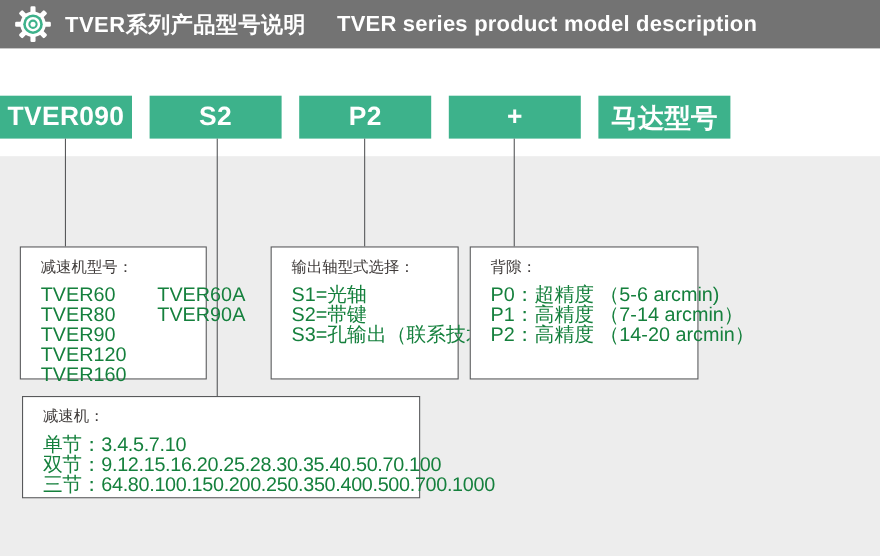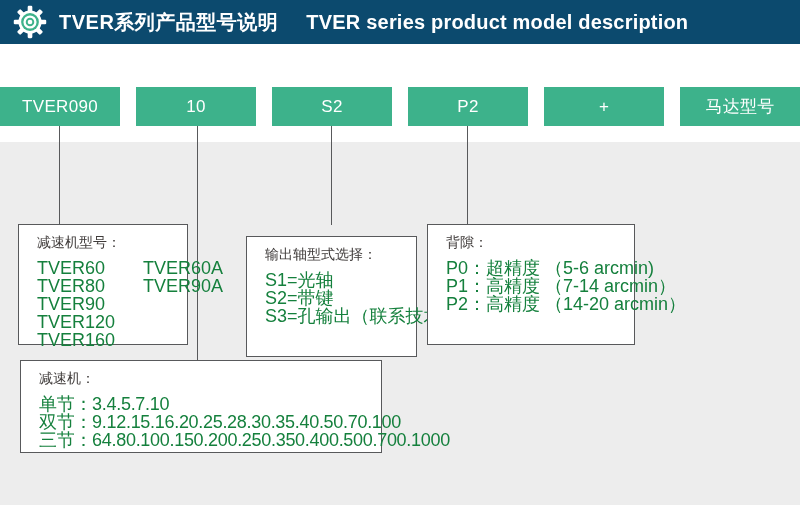--- a/index.html
+++ b/index.html
@@ -13,21 +13,21 @@
     width: 800px;
     height: 505px;
     background: #ffffff;
     overflow: hidden;
   }
   
   .header {
     position: absolute;
     left: 0; top: 0;
     width: 800px; height: 44px;
-    background: #0c4a6e;
+    background: #737373;
     display: flex;
     align-items: center;
     padding-left: 13px;
   }
   .gear { width: 34px; height: 34px; flex: 0 0 auto; }
   .header-title-zh {
     color: #ffffff;
     font-size: 20px;
     font-weight: bold;
     margin-left: 12px;
@@ -46,22 +46,22 @@
     left: 0; top: 87px;
     width: 800px; height: 39px;
     display: flex;
     gap: 16px;
   }
   .segment {
     flex: 0 0 120px;
     height: 39px;
     background: #3DB28B;
     color: #ffffff;
-    font-size: 17px;
-    font-weight: normal;
+    font-size: 24px;
+    font-weight: bold;
     display: flex;
     align-items: center;
     justify-content: center;
     letter-spacing: 0.3px;
   }
   
   .panel {
     position: absolute;
     left: 0; top: 142px;
     width: 800px; height: 363px;
@@ -91,21 +91,21 @@
     margin-bottom: 7px;
     white-space: nowrap;
   }
   .box-item {
     font-size: 18px;
     line-height: 18px;
     color: #15803d;
     white-space: nowrap;
   }
   .box-model   { left: 18px;  top: 224px; width: 170px; height: 121px; }
-  .box-shaft   { left: 246px; top: 224px; width: 171px; height: 121px; margin-top: 12px; }
+  .box-shaft   { left: 246px; top: 224px; width: 171px; height: 121px; }
   .box-backlash{ left: 427px; top: 224px; width: 208px; height: 121px; }
   .box-ratio   { left: 20px;  top: 360px; width: 362px; height: 93px; }
   .cols { display: flex; }
   .col-1 { width: 82px; flex: 0 0 82px; }
   .col-2 { flex: 1; margin-left: 24px; }
   .tight .box-item { letter-spacing: -0.3px; }
 </style>
 </head>
 <body>
 
@@ -127,21 +127,20 @@
       <circle cx="22" cy="22" r="11.5" fill="#3DB28B"></circle>
       <circle cx="22" cy="22" r="7" fill="none" stroke="#ffffff" stroke-width="3"></circle>
       <circle cx="22" cy="22" r="3" fill="#ffffff"></circle>
     </svg>
     <span class="header-title-zh">TVER系列产品型号说明</span>
     <span class="header-title-en">TVER series product model description</span>
   </div>
 
   <div class="segment-row">
     <div class="segment">TVER090</div>
-    <div class="segment">10</div>
     <div class="segment">S2</div>
     <div class="segment">P2</div>
     <div class="segment">+</div>
     <div class="segment">马达型号</div>
   </div>
 
   <div class="panel"></div>
 
   <div class="connector c1"></div>
   <div class="connector c2"></div>

